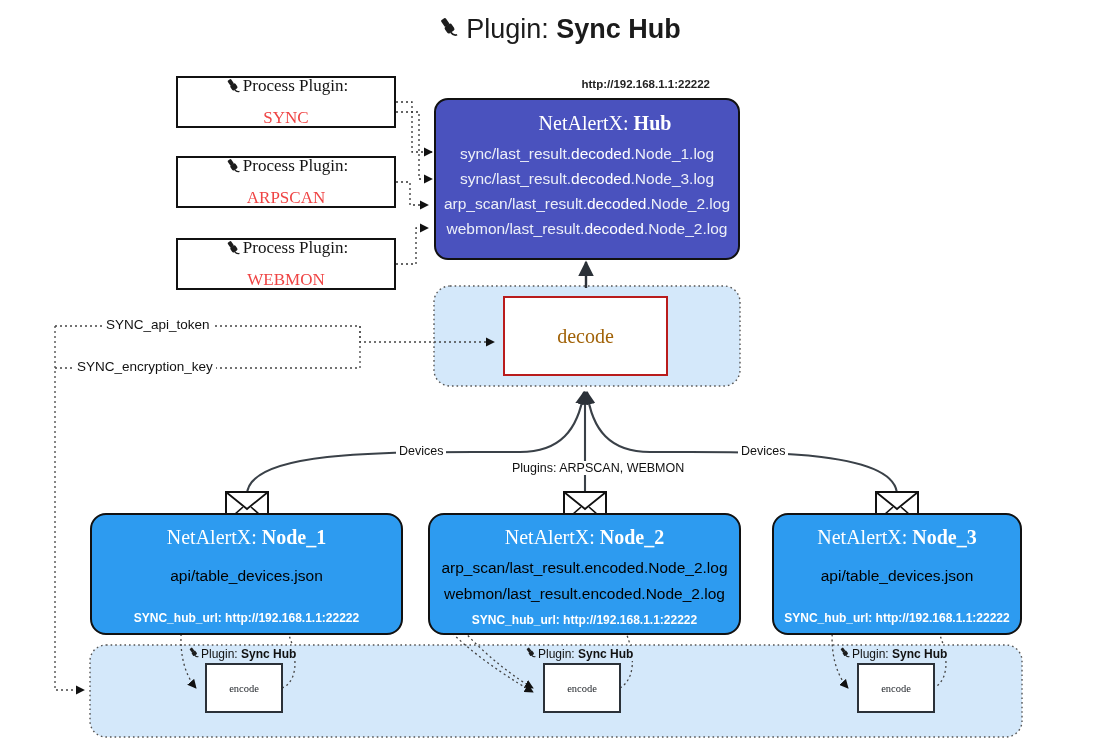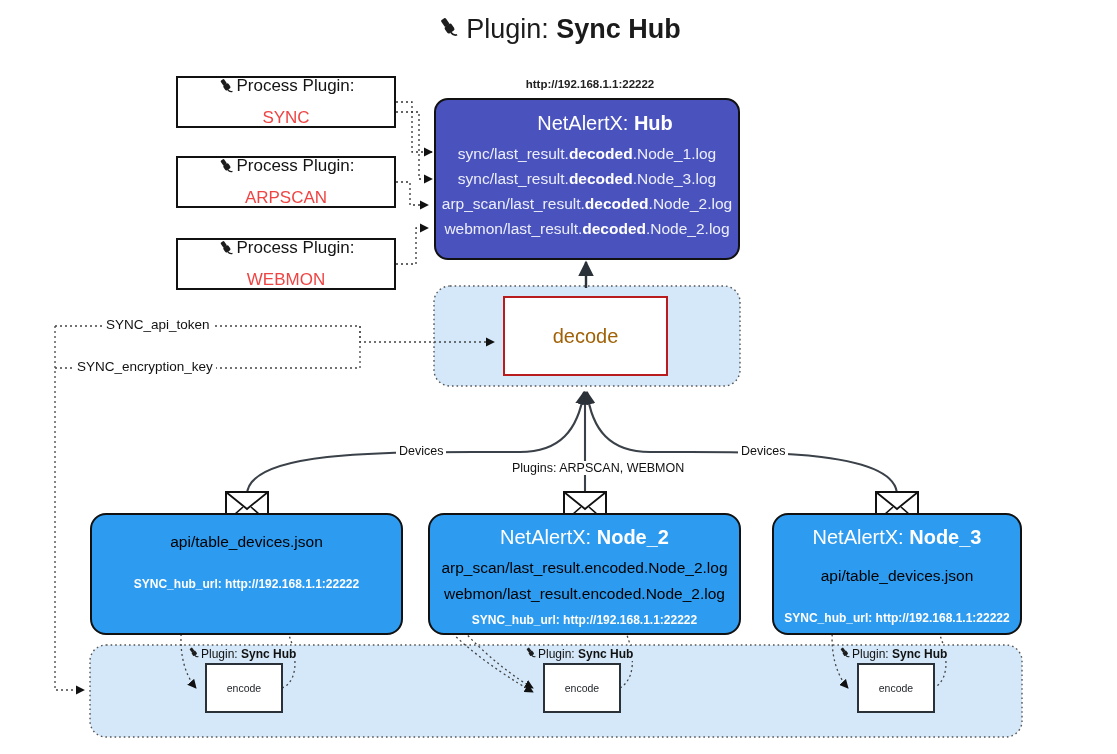--- a/index.html
+++ b/index.html
@@ -5,32 +5,32 @@
   html,body{margin:0;padding:0;background:#ffffff;}
   body{width:1117px;height:754px;font-family:"Liberation Sans",sans-serif;color:#1a1a1a;overflow:hidden;}
   #stage{position:relative;width:1117px;height:754px;}
   svg#diagram{position:absolute;left:0;top:0;width:1117px;height:754px;}
 
   .ttl{position:absolute;left:0;top:14px;width:1117px;text-align:center;font-size:27px;color:#1b1b1b;}
   .ttl .tn{font-weight:400;}
   .ttl .tb{font-weight:700;}
   .plugicon{display:inline-block;vertical-align:-3px;margin-right:4px;}
 
-  .mono{font-family:Liberation Sans, sans-serif;gap:12px;}
+  .mono{font-family:Liberation Serif, serif;gap:12px;}
 
   .pbox{position:absolute;background:#fff;border:2px solid #111;box-sizing:border-box;
         display:flex;flex-direction:column;align-items:center;justify-content:center;}
   .pbox .l1{font-size:17px;color:#141414;white-space:nowrap;display:flex;align-items:center;}
   .pbox .l2{font-size:17px;color:#ef4444;}
 
   .hub{position:absolute;background:#4a52be;border:2.5px solid #111;border-radius:14px;box-sizing:border-box;}
   .hub .hdr{text-align:center;color:#fff;font-size:20px;margin-top:12px;margin-left:36px;}
   .hub .hdr b{font-weight:700;}
   .hub .ln{color:#eceff8;font-size:15.5px;text-align:center;line-height:25px;white-space:nowrap;}
-  .hub .ln b{font-weight:700;color:#ffffff;}
+  .hub .ln b{font-weight:400;color:#ffffff;}
 
   .urltag{position:absolute;font-size:11.5px;font-weight:600;color:#222;text-align:center;}
 
   .decbox{position:absolute;background:#fff;border:2px solid #b91c1c;box-sizing:border-box;
           display:flex;align-items:center;justify-content:center;font-size:20px;color:#a16207;}
 
   .node{position:absolute;background:#2d9bf0;border:2.5px solid #111;border-radius:16px;box-sizing:border-box;}
   .node .nt{text-align:center;color:#fff;font-size:20px;margin-top:11px;}
   .node .nt b{font-weight:700;}
   .node .nl{text-align:center;color:#000000;font-size:15.5px;line-height:26px;}
@@ -158,21 +158,21 @@
         <rect x="9.5" y="2" width="5.2" height="7.4" rx="1.2" fill="#1d1d1d"></rect>
         <rect x="8.2" y="9" width="7.8" height="7.4" rx="2" fill="#1d1d1d"></rect>
         <path d="M11 16.2 q0 4 3.6 5.2" fill="none" stroke="#1d1d1d" stroke-width="1.7"></path>
       </g>
         </svg>
         <span>Process Plugin:</span>
     </div>
     <div class="l2">WEBMON</div>
   </div>
 
-  <div class="urltag" style="left:470px;top:78px;width:240px;">http://192.168.1.1:22222</div>
+  <div class="urltag" style="left:470px;top:78px;width:240px;text-align:right;">http://192.168.1.1:22222</div>
 
   <div class="hub" style="left:434px;top:98px;width:306px;height:162px;">
     <div class="hdr mono">
       <span>NetAlertX:</span>
       <b>Hub</b>
     </div>
     <div class="ln" style="margin-top:6px;">
       <span>sync/last_result.</span><b>decoded</b><span>.Node_1.log</span>
     </div>
     <div class="ln">
@@ -189,20 +189,24 @@
   <div class="decbox mono" style="left:503px;top:296px;width:165px;height:80px;">decode</div>
 
   <div class="edgelbl" style="left:103px;top:317px;font-size:13.5px;">SYNC_api_token</div>
   <div class="edgelbl" style="left:66px;top:359px;font-size:13.5px;margin-left:8px;">SYNC_encryption_key</div>
 
   <div class="edgelbl" style="left:396px;top:444px;">Devices</div>
   <div class="edgelbl" style="left:738px;top:444px;">Devices</div>
   <div class="edgelbl" style="left:509px;top:461px;">Plugins: ARPSCAN, WEBMON</div>
 
   <div class="node" style="left:90px;top:513px;width:313px;height:122px;">
+    <div class="nt mono">
+      <span>NetAlertX:</span>
+      <b>Node_1</b>
+    </div>
     <div class="nl" style="margin-top:14px;">api/table_devices.json</div>
     <div class="nu" style="margin-top:22px;">SYNC_hub_url: http://192.168.1.1:22222</div>
   </div>
 
   <div class="node" style="left:428px;top:513px;width:313px;height:122px;">
     <div class="nt mono">
       <span>NetAlertX:</span>
       <b>Node_2</b>
     </div>
     <div class="nl" style="margin-top:6px;">arp_scan/last_result.encoded.Node_2.log</div>

